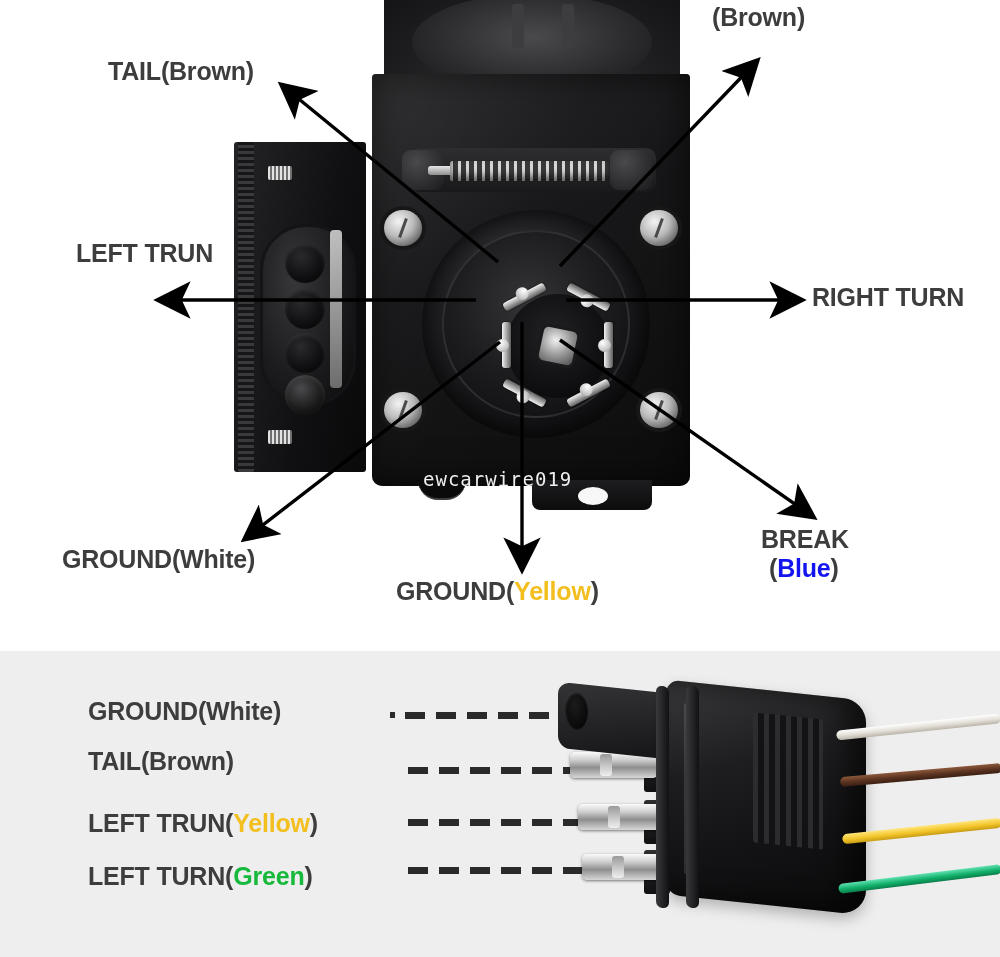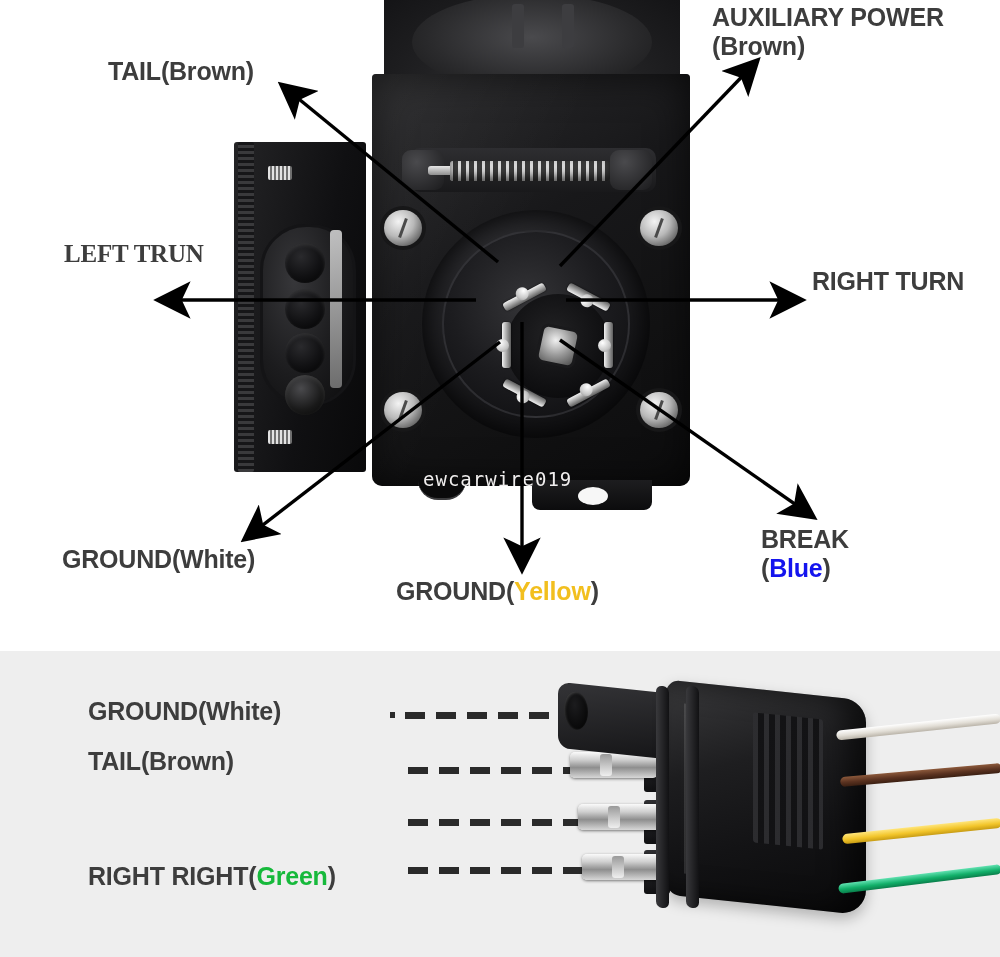--- a/index.html
+++ b/index.html
@@ -347,56 +347,58 @@
       <line x1="522" y1="322" x2="522" y2="568" stroke="#000" stroke-width="3.4" marker-end="url(#ah)"></line>
 
       <line x1="560" y1="340" x2="812" y2="516" stroke="#000" stroke-width="3.4" marker-end="url(#ah)"></line>
     </svg>
 
     <div class="lab sz" style="left:108px; top:57px;">
       <span>TAIL(Brown)</span>
     </div>
 
     <div class="lab sz" style="left:712px; top:3px;">
-      <div>AUXILIARY POWER</div>
       <div>(Brown)</div>
     </div>
 
-    <div class="lab sz" style="left:64px; top:239px;font-family:Liberation Serif, serif;">
+    <div class="lab sz" style="left:76px; top:239px;">
       <div>LEFT TRUN</div>
     </div>
 
-    <div class="lab sz" style="left:812px; top:267px;">
+    <div class="lab sz" style="left:812px; top:283px;">
       <div>RIGHT TURN</div>
     </div>
 
     <div class="lab sz" style="left:62px; top:545px;">
       <span>GROUND(White)</span>
     </div>
 
     <div class="lab sz" style="left:396px; top:577px;">
       <span>GROUND(</span><span class="c-yellow">Yellow</span><span>)</span>
     </div>
 
     <div class="lab sz" style="left:761px; top:525px;">
       <div>BREAK</div>
-      <div style="margin-left:0;"><span>(</span><span class="c-blue">Blue</span><span>)</span></div>
+      <div style="margin-left:8px;"><span>(</span><span class="c-blue">Blue</span><span>)</span></div>
     </div>
   </div>
 
   <div class="panel-bot">
 
     <div class="bl" style="left:88px; top:46px;">
       <span>GROUND(White)</span>
     </div>
     <div class="bl" style="left:88px; top:96px;">
       <span>TAIL(Brown)</span>
     </div>
+    <div class="bl" style="left:88px; top:158px;">
+      <span>LEFT TRUN(</span><span class="c-yellow">Yellow</span><span>)</span>
+    </div>
     <div class="bl" style="left:88px; top:211px;">
-      <span>RIGHT RIGHT(</span><span class="c-green">Green</span><span>)</span>
+      <span>LEFT TURN(</span><span class="c-green">Green</span><span>)</span>
     </div>
 
     <div class="dot" style="left:390px; top:61px;"></div>
     <div class="dash" style="left:405px; top:61px;  width:163px;"></div>
     <div class="dash" style="left:408px; top:116px; width:170px;"></div>
     <div class="dash" style="left:408px; top:168px; width:180px;"></div>
     <div class="dash" style="left:408px; top:216px; width:185px;"></div>
 
     <div class="conn" style="top:25px; left:548px;">
 

